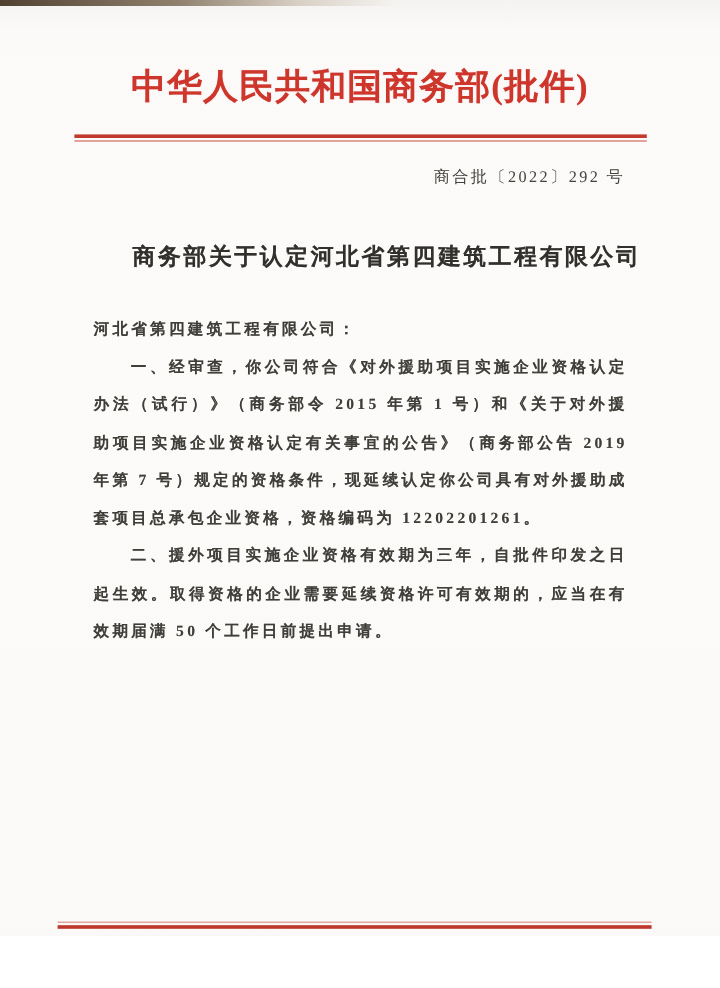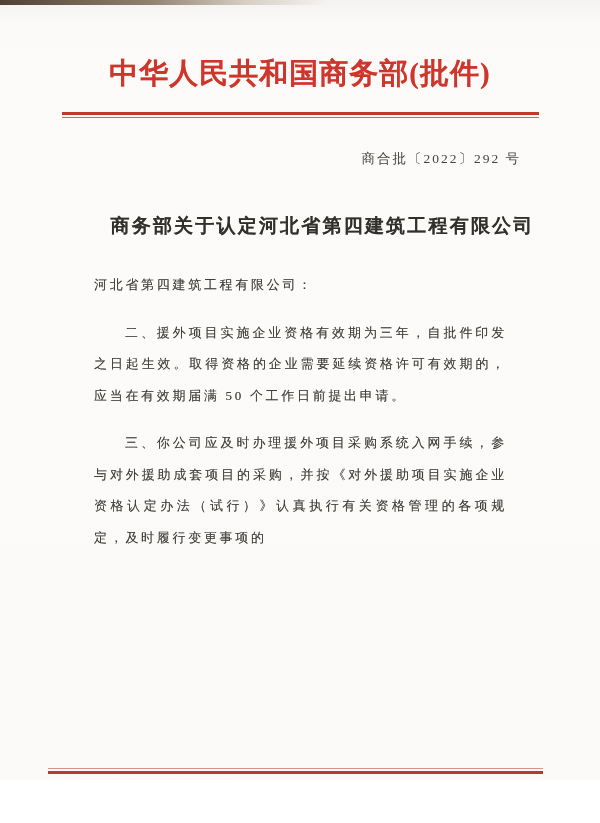--- a/index.html
+++ b/index.html
@@ -39,21 +39,21 @@
   .rule-top {
     margin: 18px auto 0 auto;
     width: 477px;
     height: 0;
     border-top: 3px solid #c23a2d;
     border-bottom: 1px solid #d06a5e;
     padding-bottom: 2px;
     box-sizing: content-box;
   }
   .doc-number {
-    margin-top: 31px;
+    margin-top: 20px;
     padding-right: 79px;
     text-align: right;
     font-size: 13.5px;
     line-height: 19px;
     letter-spacing: 2px;
     color: #44423d;
   }
   .doc-title {
     margin-top: 38px;
     text-align: center;
@@ -70,21 +70,22 @@
   .doc-body {
     margin: 23px 77px 0 78px;
     font-size: 13px;
     line-height: 31.5px;
     letter-spacing: 2.7px;
     text-align: justify;
     color: #403e39;
     text-shadow: 0 0 0.4px rgba(64,62,57,0.45);
   }
   .doc-body p {
-    margin: 16px;
+    margin: 0;
+    font-weight: bold;
   }
   .doc-body p.indent {
     text-indent: 31px;
   }
   .rule-bottom {
     position: absolute;
     top: 768px;
     left: 48px;
     width: 495px;
     height: 0;
@@ -119,21 +120,21 @@
   <div class="rule-top"></div>
 
   <div class="doc-number">商合批〔2022〕292 号</div>
 
   <h2 class="doc-title" style="margin-bottom:0;">
     <div class="title-line">商务部关于认定河北省第四建筑工程有限公司</div>
   </h2>
 
   <div class="doc-body">
     <p class="salutation">河北省第四建筑工程有限公司：</p>
+    <p class="indent">一、经审查，你公司符合《对外援助项目实施企业资格认定办法（试行）》（商务部令 2015 年第 1 号）和《关于对外援助项目实施企业资格认定有关事宜的公告》（商务部公告 2019 年第 7 号）规定的资格条件，现延续认定你公司具有对外援助成套项目总承包企业资格，资格编码为 12202201261。</p>
     <p class="indent">二、援外项目实施企业资格有效期为三年，自批件印发之日起生效。取得资格的企业需要延续资格许可有效期的，应当在有效期届满 50 个工作日前提出申请。</p>
-    <p class="indent">三、你公司应及时办理援外项目采购系统入网手续，参与对外援助成套项目的采购，并按《对外援助项目实施企业资格认定办法（试行）》认真执行有关资格管理的各项规定，及时履行变更事项的</p>
   </div>
 
   <div class="rule-bottom"></div>
 
   <div class="bleed-through"></div>
 
 </div>
 
 </body></html>

